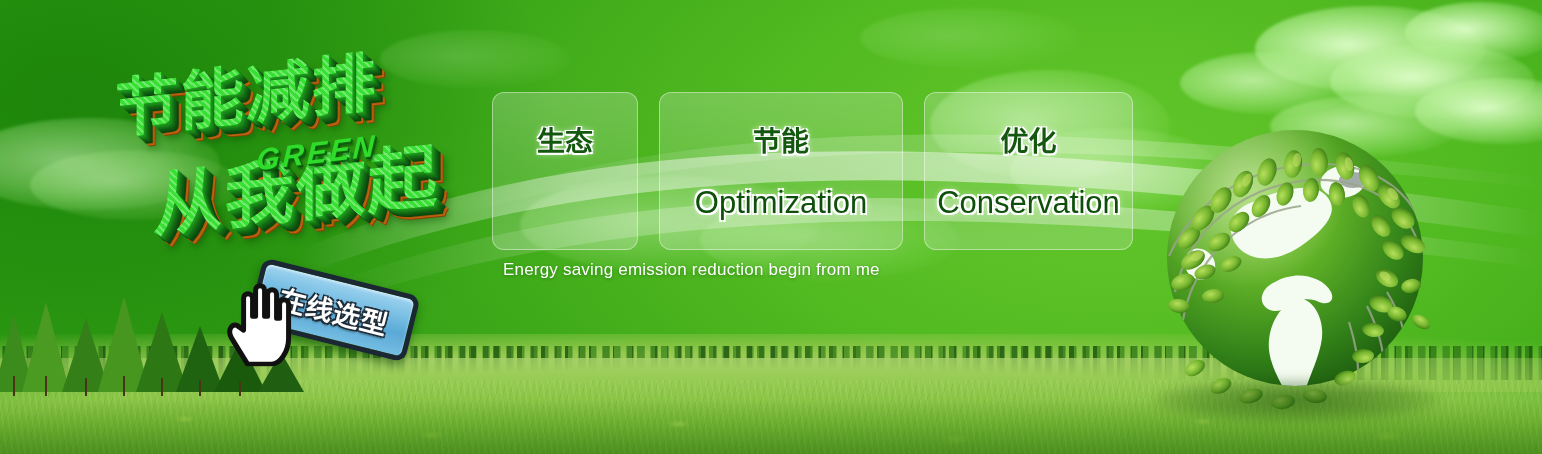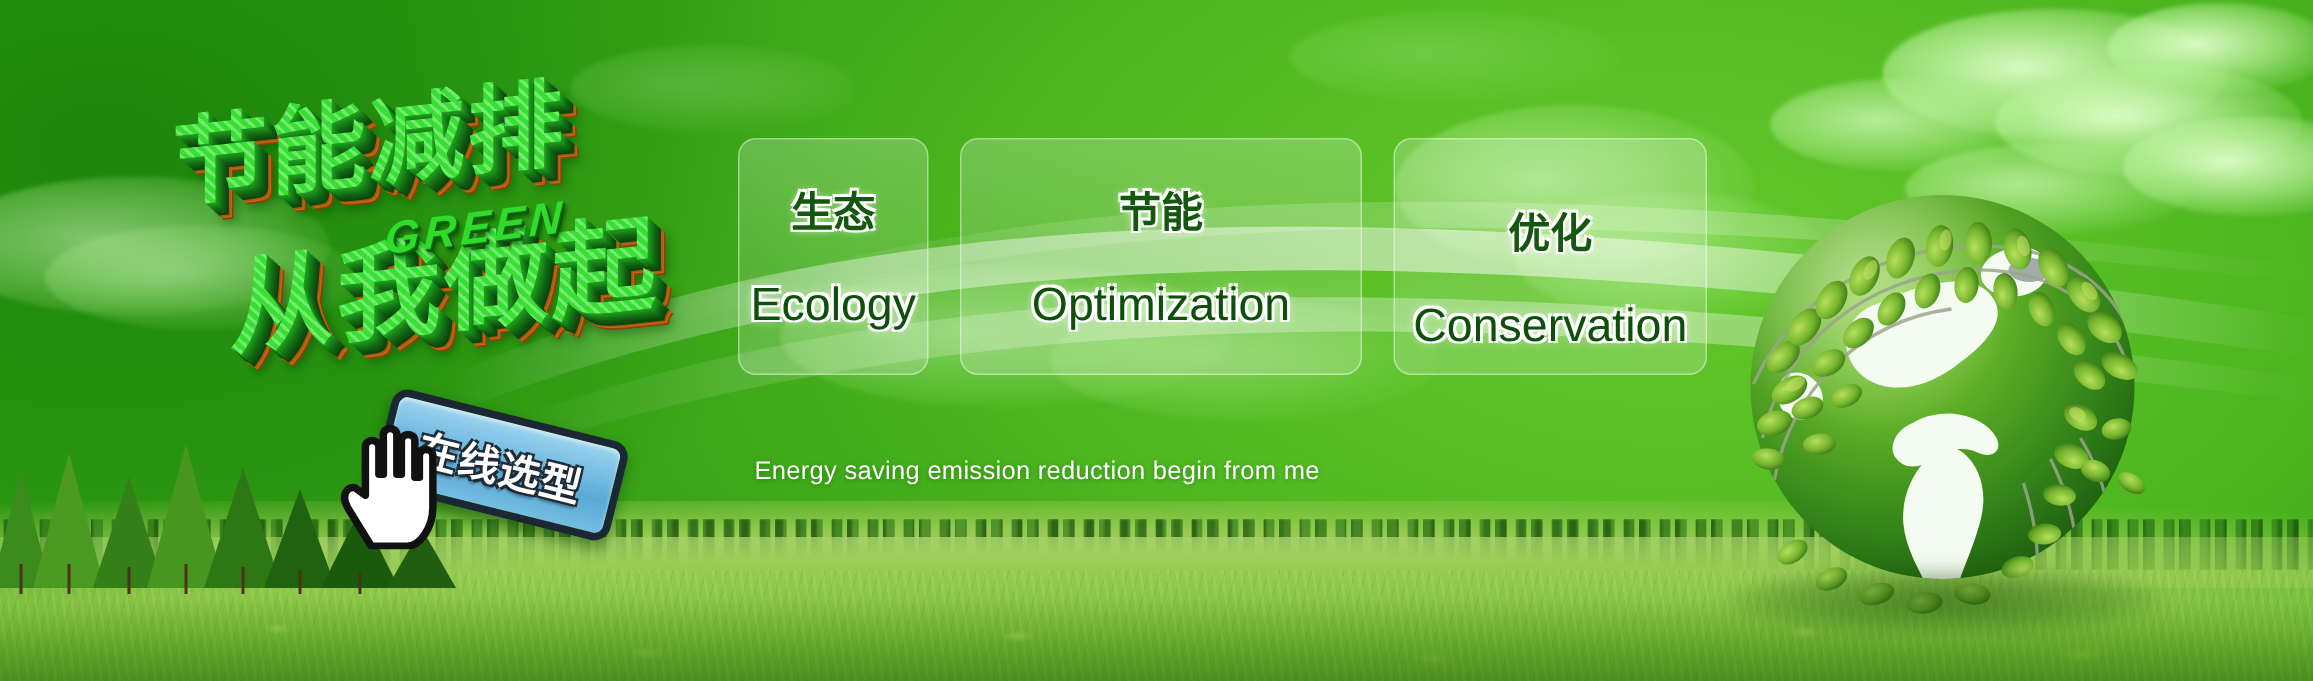--- a/index.html
+++ b/index.html
@@ -206,33 +206,33 @@
 
   
   .cards {
     position: absolute;
     left: 492px; top: 92px;
     display: flex;
     gap: 21px;
     z-index: 5;
   }
   .card {
-    width: 127px;
+    width: 146px;
     height: 158px;
     border-radius: 12px;
     border: 1px solid rgba(255,255,255,0.42);
     background: linear-gradient(180deg, rgba(255,255,255,0.22) 0%, rgba(255,255,255,0.13) 55%, rgba(255,255,255,0.20) 100%);
     display: flex;
     flex-direction: column;
     align-items: center;
     cursor: pointer;
     box-sizing: border-box;
   }
-  .card.wide   { width: 268px; }
-  .card.wide2  { width: 209px; justify-content: center; }
+  .card.wide   { width: 244px; }
+  .card.wide2  { width: 209px; }
   .card-cn {
     margin-top: 26px;
     font-family: "DejaVu Sans", "Liberation Sans", sans-serif;
     font-size: 28px;
     font-weight: 700;
     color: #14570f;
     text-shadow:
       -1.5px -1.5px 0 #fff, 1.5px -1.5px 0 #fff,
       -1.5px 1.5px 0 #fff, 1.5px 1.5px 0 #fff,
        0 0 6px rgba(255,255,255,.9);
@@ -255,21 +255,20 @@
   .tagline {
     position: absolute;
     left: 503px; top: 260px;
     font-family: "Liberation Sans", "DejaVu Sans", sans-serif;
     font-size: 17px;
     color: #ffffff;
     letter-spacing: .2px;
     text-shadow: 0 1px 3px rgba(20,80,10,.45);
     z-index: 5;
     white-space: nowrap;
-    margin-top: 44px;
   }
 
   
   .globe-wrap {
     position: absolute;
     left: 1135px; top: 106px;
     width: 320px; height: 320px;
     z-index: 4;
   }
   .globe-shadow {
@@ -380,21 +379,20 @@
       <path d="M26 84 L10 58 C6 51 9 44 15 45 L22 50 L22 18 C22 12 31 12 31 18
                L31 36 L34 36 L34 10 C34 4 43 4 43 10 L43 36 L46 36 L46 14
                C46 8 55 8 55 14 L55 38 L58 38 L58 24 C58 18 67 18 67 24
                L67 58 C67 72 58 84 50 84 Z" fill="#ffffff" stroke="#111111" stroke-width="5" stroke-linejoin="round"></path>
     </svg>
   </div>
 
   <div class="cards">
     <div class="card">
       <div class="card-cn">生态</div>
-      <div class="card-en">Ecology</div>
     </div>
     <div class="card wide">
       <div class="card-cn">节能</div>
       <div class="card-en">Optimization</div>
     </div>
     <div class="card wide2">
       <div class="card-cn">优化</div>
       <div class="card-en">Conservation</div>
     </div>
   </div>

